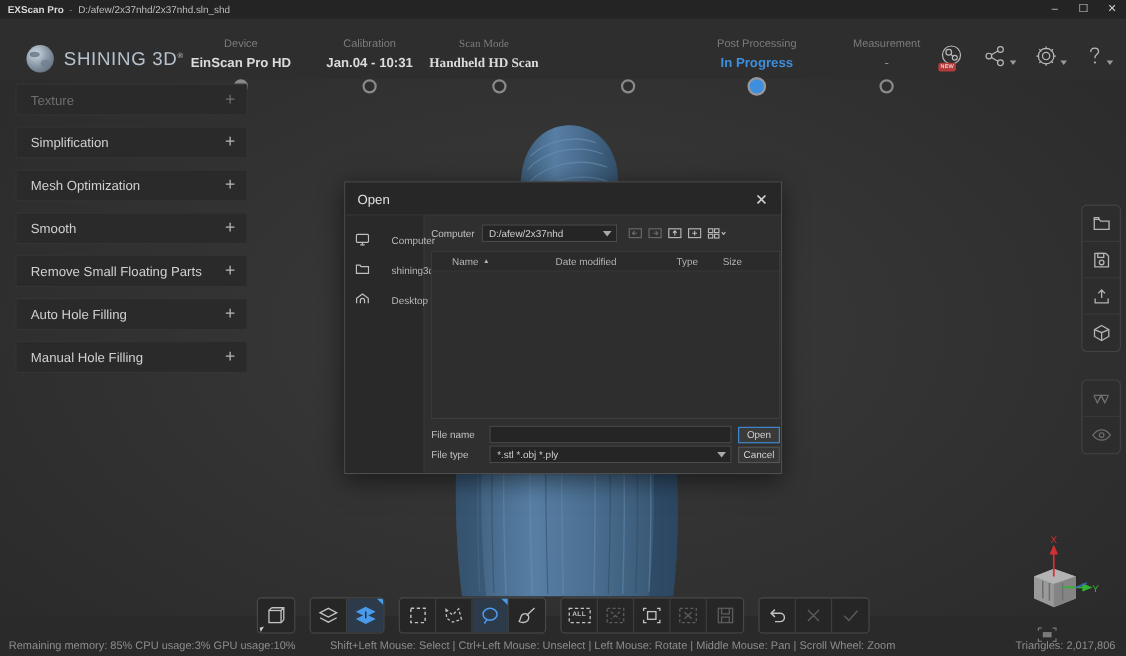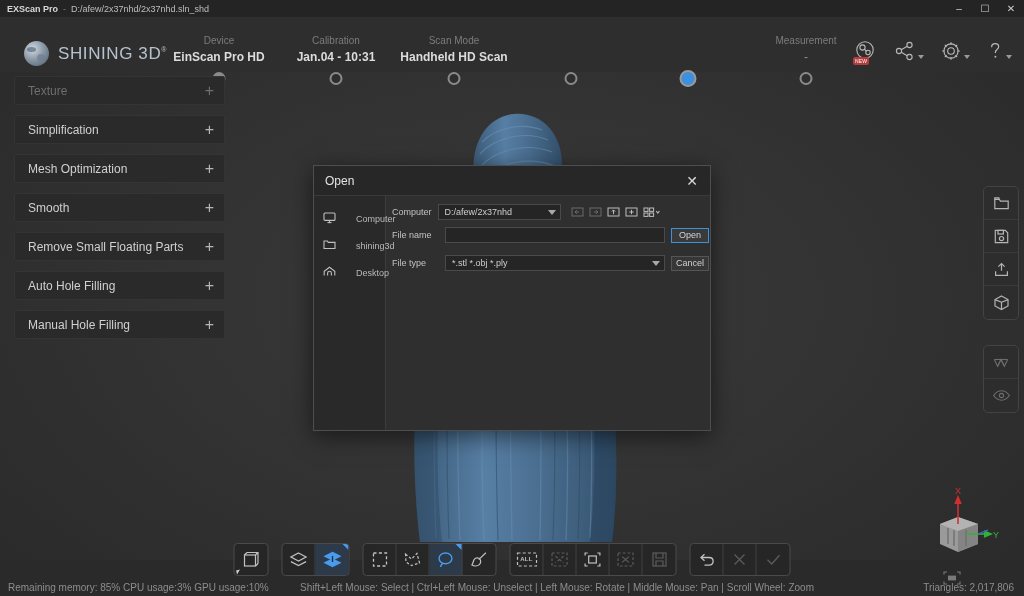--- a/index.html
+++ b/index.html
@@ -274,21 +274,21 @@
     font-size: 9px; color: #b3b3b3;
   }
   .fl-head span { display: flex; align-items: center; gap: 4px; }
   .fl-col-name { width: 112px; padding-left: 18px; }
   .fl-col-date { width: 110px; }
   .fl-col-type { width: 42px; }
   .fl-col-size { width: 40px; }
   .sortarrow { font-size: 6px; color: #b3b3b3; }
   .fl-body { flex: 1; background: #2e2e2e; }
   .dlg-foot { padding-top: 6px; }
-  .foot-row { display: flex; align-items: center; gap: 6px; margin-bottom: 12px; }
+  .foot-row { display: flex; align-items: center; gap: 6px; margin-bottom: 2px; }
   .foot-row label { font-size: 9px; color: #c2c2c2; width: 47px; }
   .filename-input {
     width: 220px; height: 16px; background: #252525;
     border: 1px solid #4a4a4a; color: #d5d5d5; font-size: 9px;
     padding: 0 4px; outline: none;
     font-family: "Liberation Sans", sans-serif;
   }
   .filetype-combo { width: 220px; }
   .dlgbtn {
     width: 38px; height: 15px; font-size: 9px; color: #d2d2d2;
@@ -323,23 +323,27 @@
 
     <div class="steps" id="steps-host">
         <div class="step" style="left: 59px;">
           <div class="cap">Device</div>
           <div class="val">EinScan Pro HD</div>
         </div>
         <div class="step" style="left: 176px;">
           <div class="cap">Calibration</div>
           <div class="val">Jan.04 - 10:31</div>
         </div>
-        <div class="step" style="left: 294px;">
+        <div class="step" style="left: 280px; font-family: Liberation Serif, serif;">
           <div class="cap">Scan Mode</div>
           <div class="val">Handheld HD Scan</div>
+        </div>
+        <div class="step active" style="left: 528px;">
+          <div class="cap">Post Processing</div>
+          <div class="val">In Progress</div>
         </div>
         <div class="step" style="left: 646px;">
           <div class="cap">Measurement</div>
           <div class="val dash">-</div>
         </div>
       </div>
     <div class="progressline"></div>
     <div id="dots-host">
         <div class="dot done" style="left: 219px;"></div>
         <div class="dot " style="left: 336px;"></div>
@@ -732,20 +736,38 @@
                 <rect x="1" y="2" width="4" height="3.4"></rect>
                   <rect x="6.6" y="2" width="4" height="3.4"></rect>
                 <rect x="1" y="7" width="4" height="3.4"></rect>
                   <rect x="6.6" y="7" width="4" height="3.4"></rect>
                 <path d="M13.2 5 L14.8 7 L16.4 5" stroke-width="1.1"></path>
               </svg>
             </div>
           </div>
         </div>
 
+        <div class="filelist">
+          <div class="fl-head">
+            <span class="fl-col-name">
+              <span>Name</span>
+              <span class="sortarrow">▲</span>
+            </span>
+            <span class="fl-col-date">
+              <span>Date modified</span>
+            </span>
+            <span class="fl-col-type">
+              <span>Type</span>
+            </span>
+            <span class="fl-col-size">
+              <span>Size</span>
+            </span>
+          </div>
+          <div class="fl-body" id="rows-host"></div>
+        </div>
 
         <div class="dlg-foot">
           <div class="foot-row">
             <label>File name</label>
             <input class="filename-input" type="text" placeholder="" style="">
             <div class="dlgbtn primary">Open</div>
           </div>
           <div class="foot-row">
             <label>File type</label>
             <div class="combo filetype-combo">

